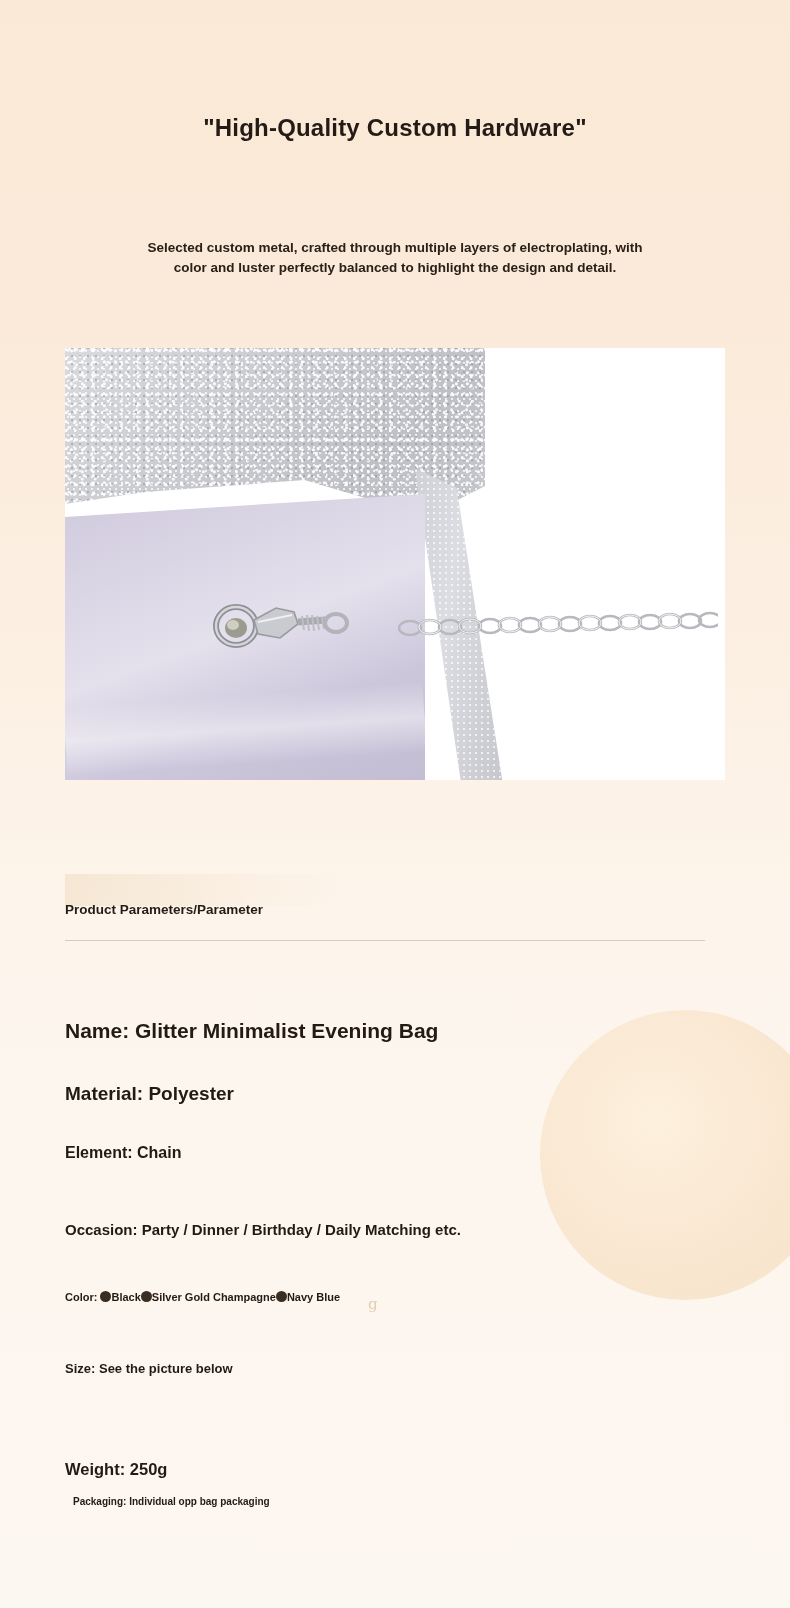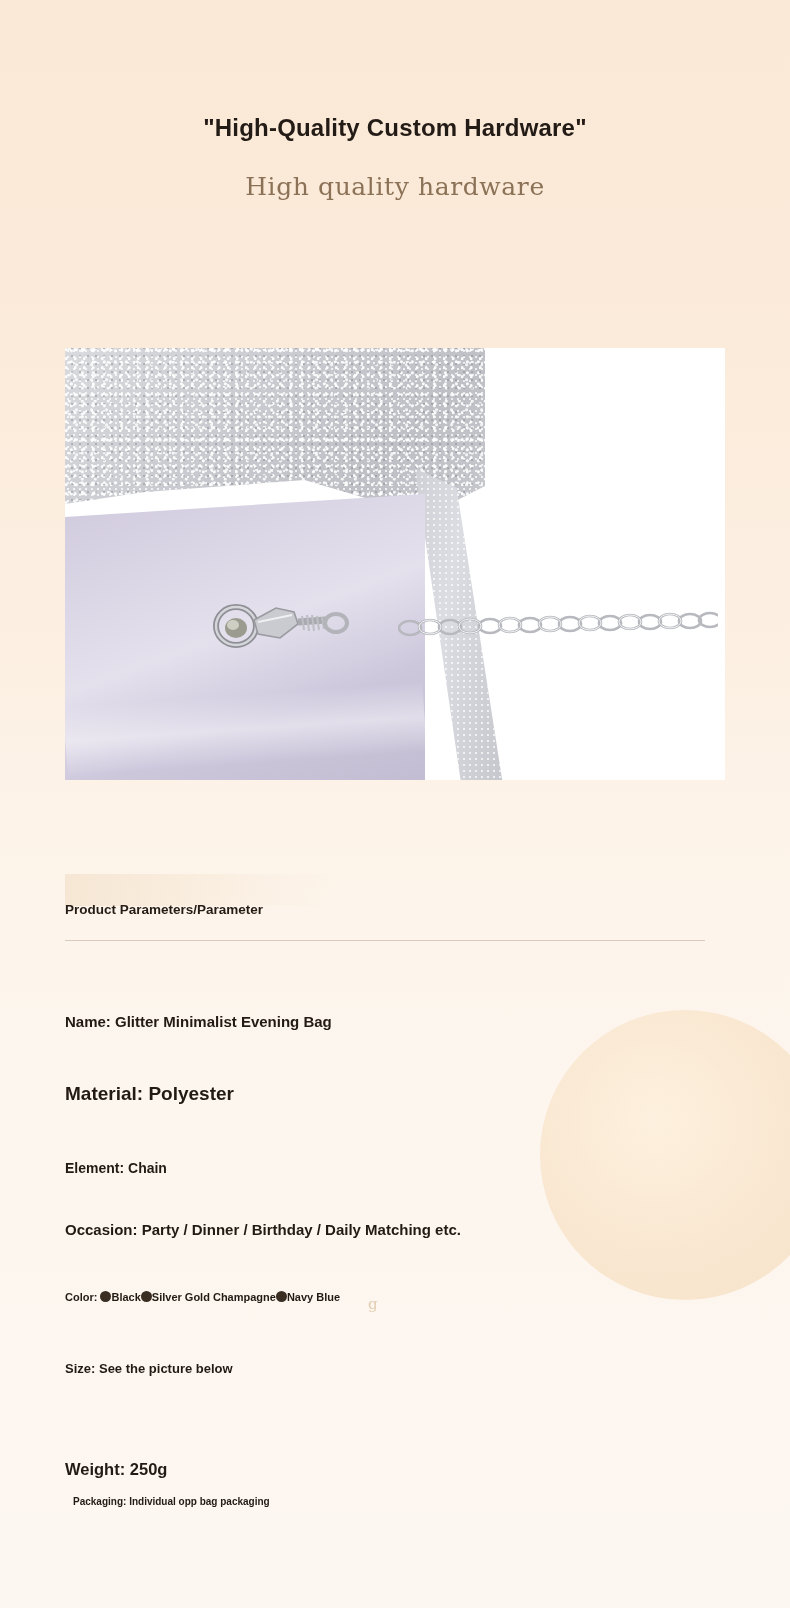--- a/index.html
+++ b/index.html
@@ -204,23 +204,23 @@
     position: absolute;
     left: 65px;
     top: 1000px;
     width: 660px;
   }
   .param-row {
     position: relative;
     color: #221a13;
     font-weight: bold;
   }
-  .pr0 { position:absolute; top: 13px;  font-size: 15px; }
+  .pr0 { position:absolute; top: 19px;  font-size: 21px; }
   .pr1 { position:absolute; top: 83px;  font-size: 19px; }
-  .pr2 { position:absolute; top: 160px; font-size: 14px; }
+  .pr2 { position:absolute; top: 144px; font-size: 16px; }
   .pr3 { position:absolute; top: 221px; font-size: 15px; }
   .pr4 { position:absolute; top: 291px; font-size: 11px; }
   .pr5 { position:absolute; top: 361px; font-size: 13px; }
   .pr6 { position:absolute; top: 429px; font-size: 16.5px; margin-top: 31px; }
   .pr7 { position:absolute; top: 496px; font-size: 10px; margin-left: 8px; }
   .dot {
     display: inline-block;
     width: 11px;
     height: 11px;
     border-radius: 50%;
@@ -228,21 +228,21 @@
     vertical-align: -1px;
   }
 </style>
 </head>
 <body>
 
 <div class="page">
 
   <div class="hero">
     <div class="hero-title">"High-Quality Custom Hardware"</div>
-    <div class="hero-sub">High quality hardware</div>
+    <div class="hero-desc">Selected custom metal, crafted through multiple layers of electroplating, with color and luster perfectly balanced to highlight the design and detail.</div>
   </div>
 
   <div class="photo">
     <div class="photo-white"></div>
     <div class="glitter"></div>
     <div class="glitter-speck"></div>
     <div class="glitter-band"></div>
     <div class="satin">
       <div class="satin-sheen"></div>
     </div>

